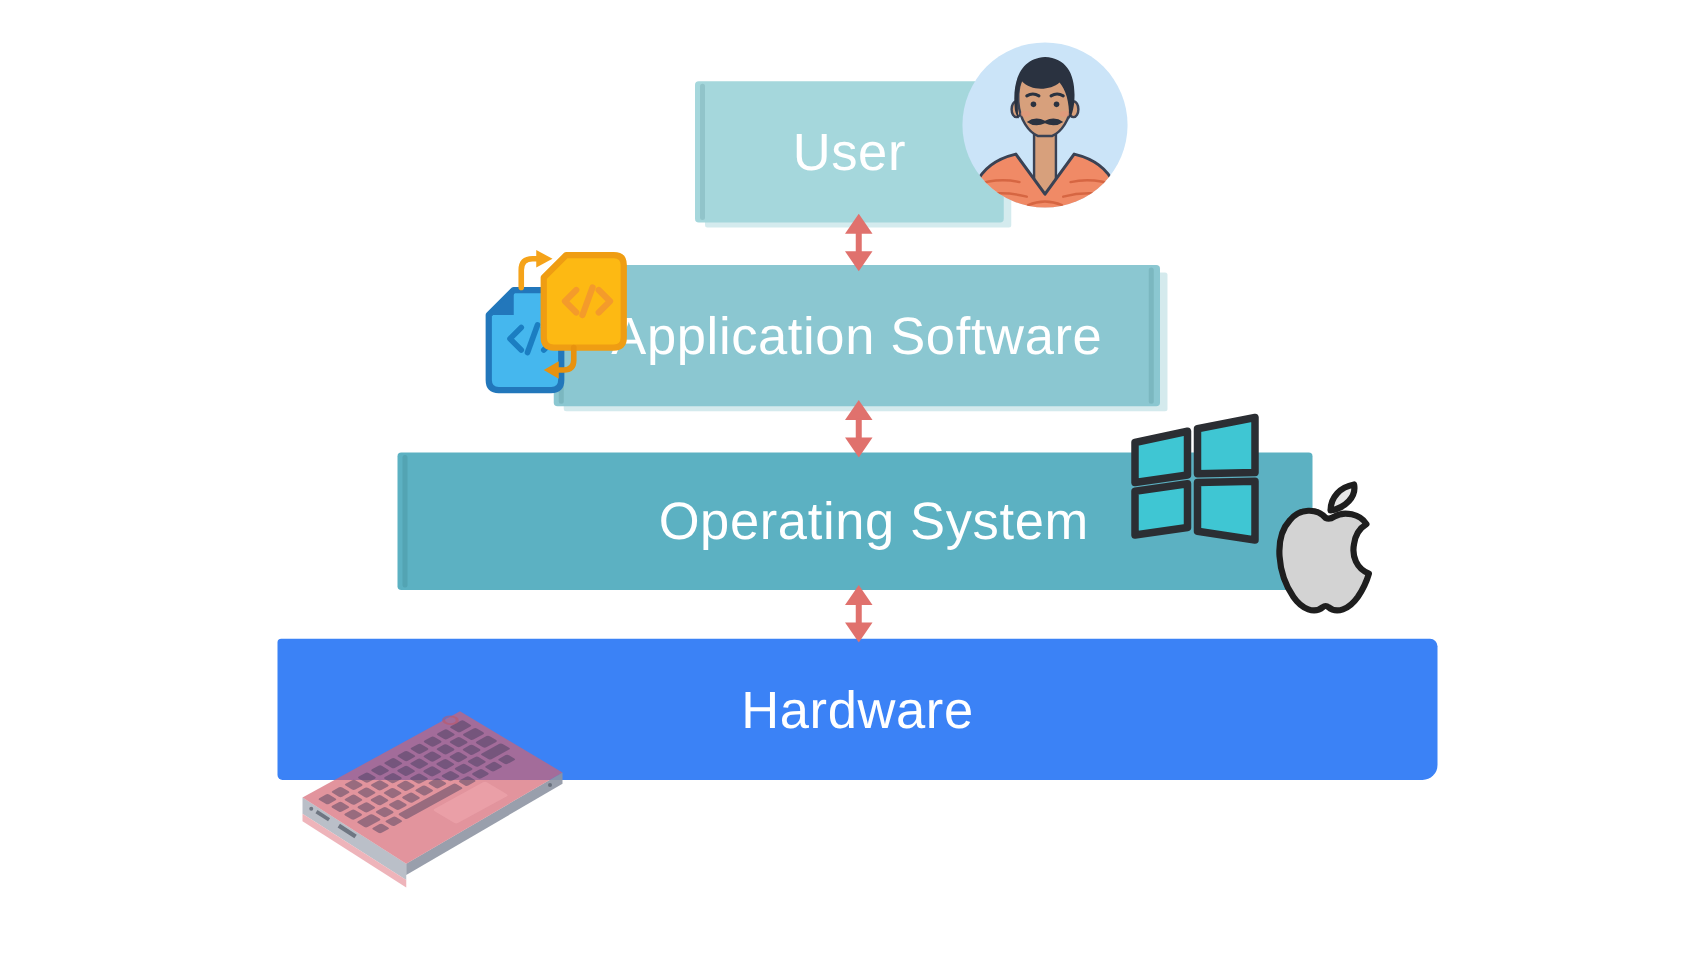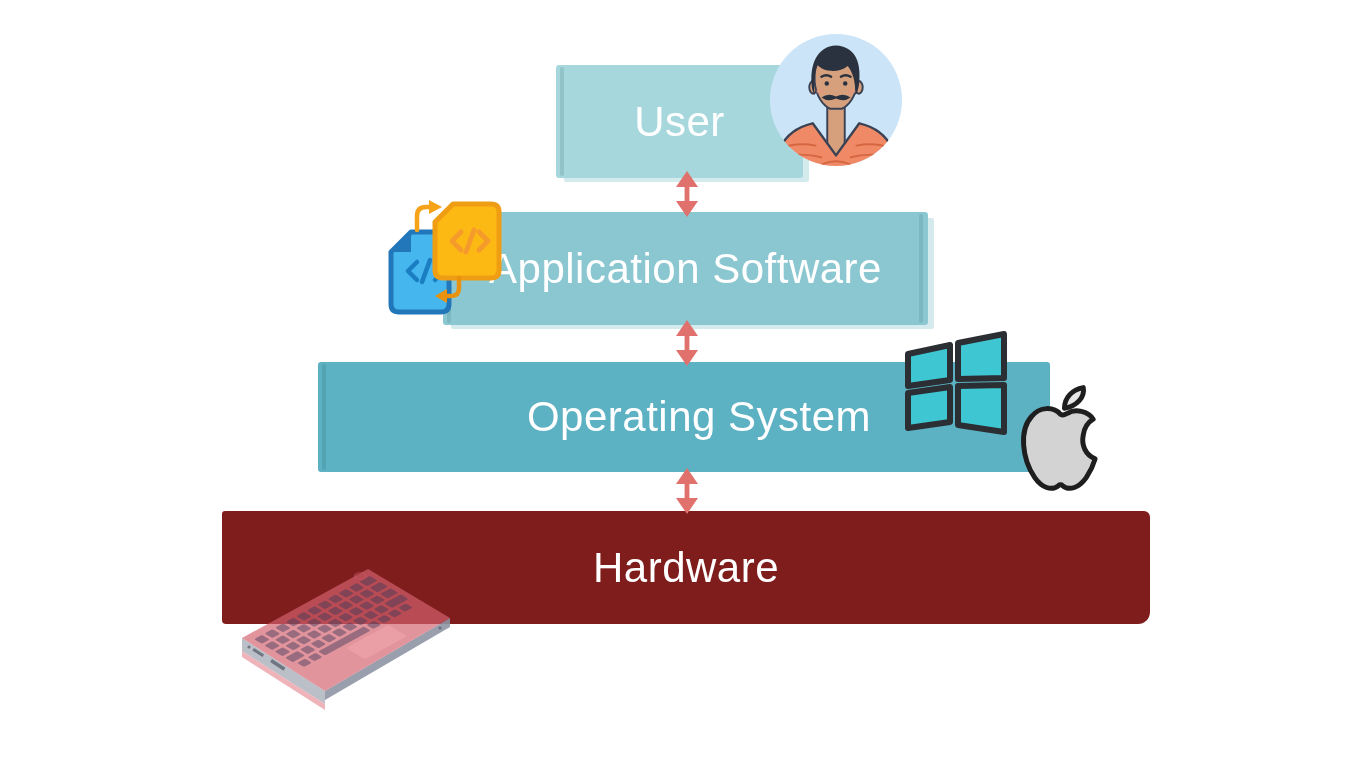--- a/index.html
+++ b/index.html
@@ -81,21 +81,21 @@
   <div class="layer-bar bar-user" style="background-color: rgb(165, 215, 220);">
     <div class="bevel left"></div>
     <span class="layer-label" style="color: rgb(255, 255, 255);">User</span>
   </div>
 
   <div class="layer-bar bar-os" style="background-color: rgb(92, 177, 194);">
     <div class="bevel left"></div>
     <span class="layer-label" style="color: rgb(255, 255, 255);">Operating System</span>
   </div>
 
-  <div class="layer-bar bar-hardware" style="background-color: #7f1d1d;">
+  <div class="layer-bar bar-hardware" style="background-color: #3b82f6;">
     <span class="layer-label" style="color: rgb(255, 255, 255);">Hardware</span>
   </div>
 
   <div class="flow-arrow arrow-1" style="color: rgb(224, 113, 109);">
     <svg viewBox="0 0 24 46" fill="currentColor">
       <polygon points="12,0 1,16 23,16"></polygon>
       <rect x="9.6" y="15" width="4.8" height="16"></rect>
       <polygon points="12,46 1,30 23,30"></polygon>
     </svg>
   </div>

